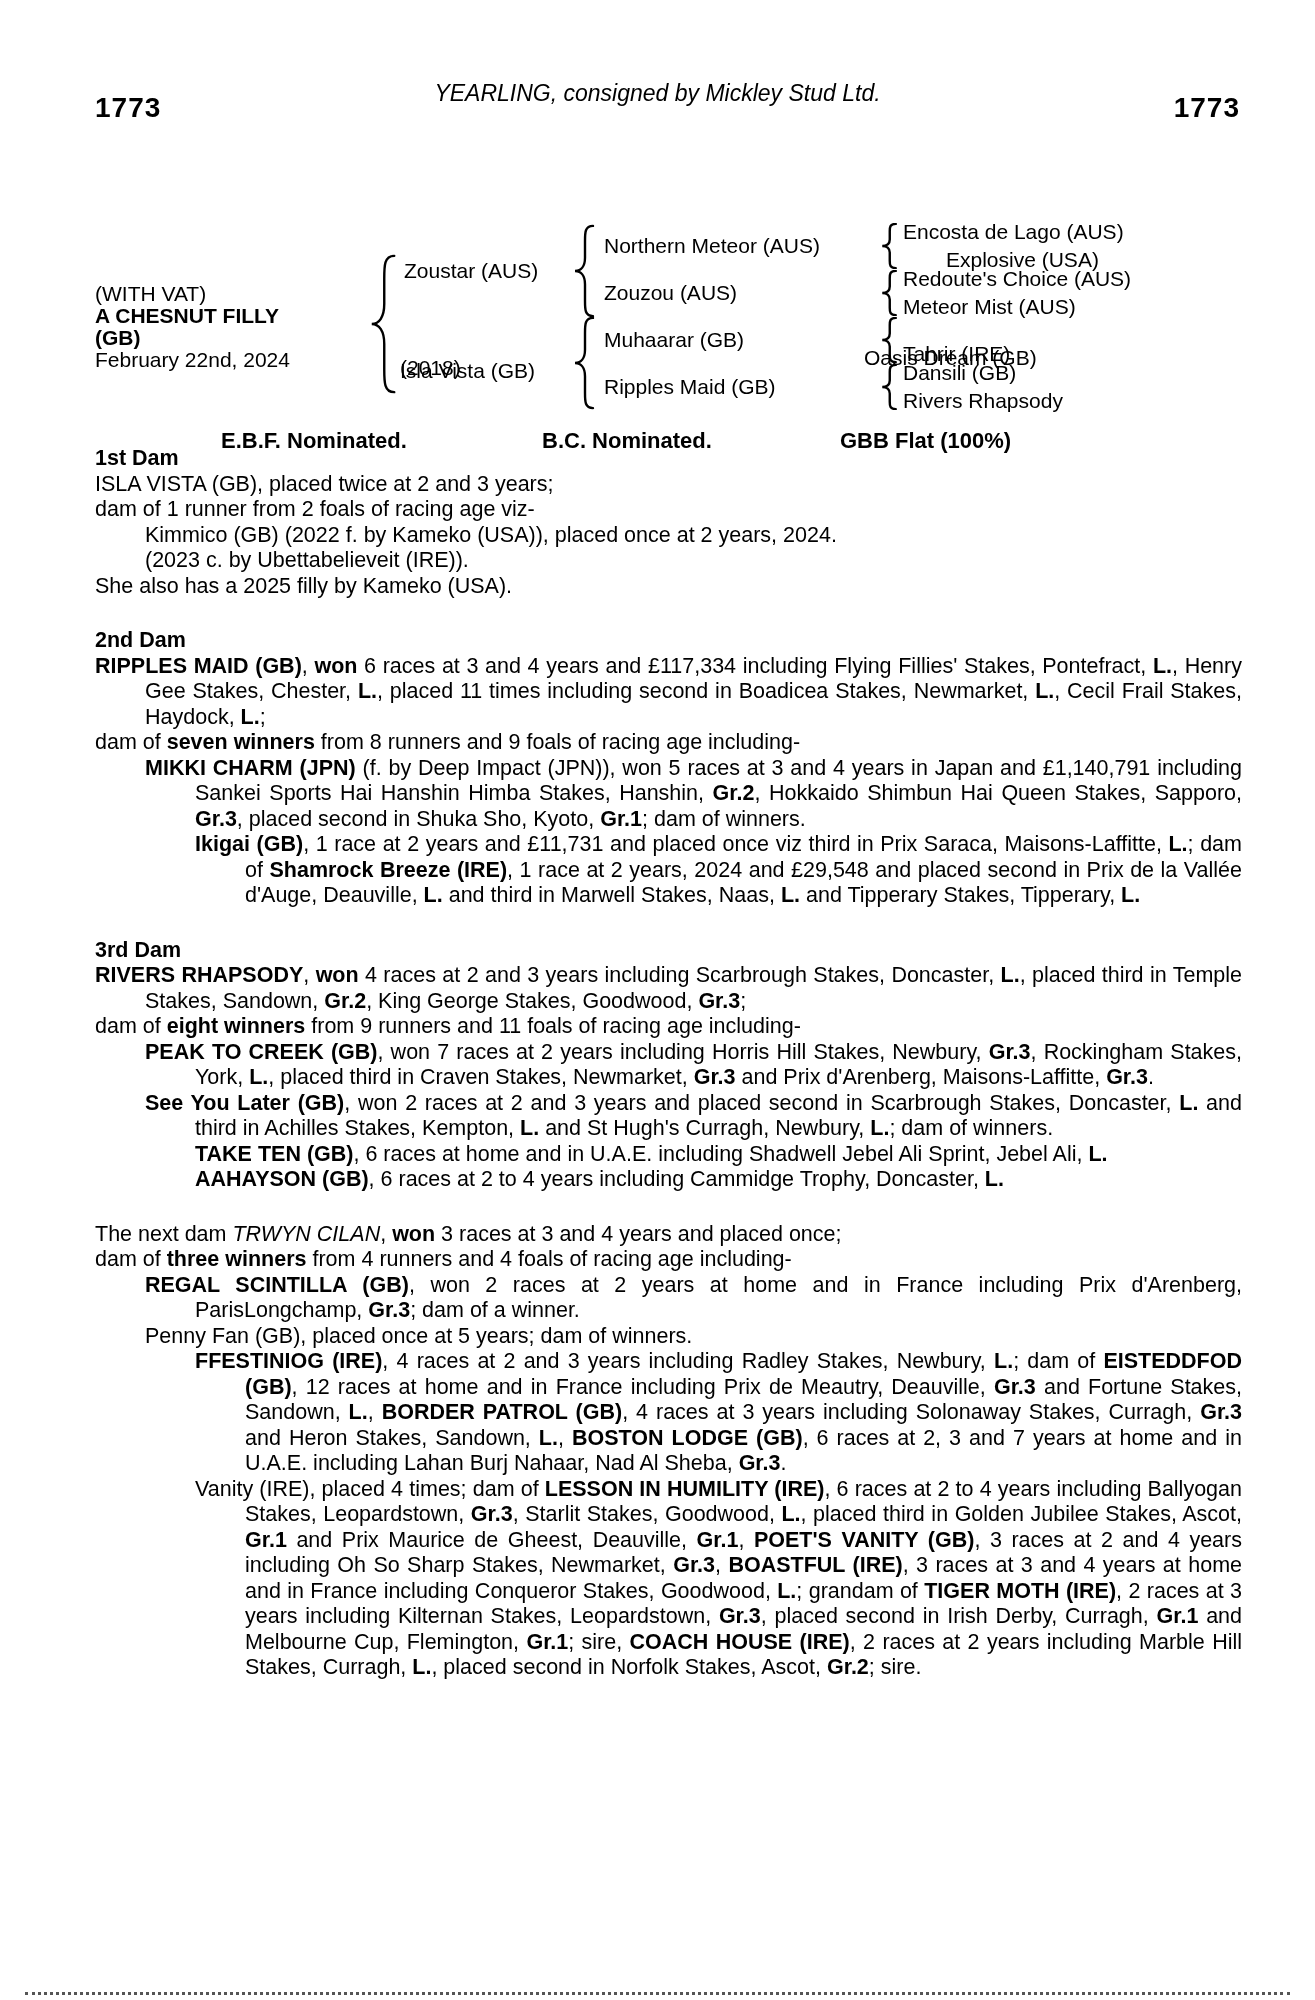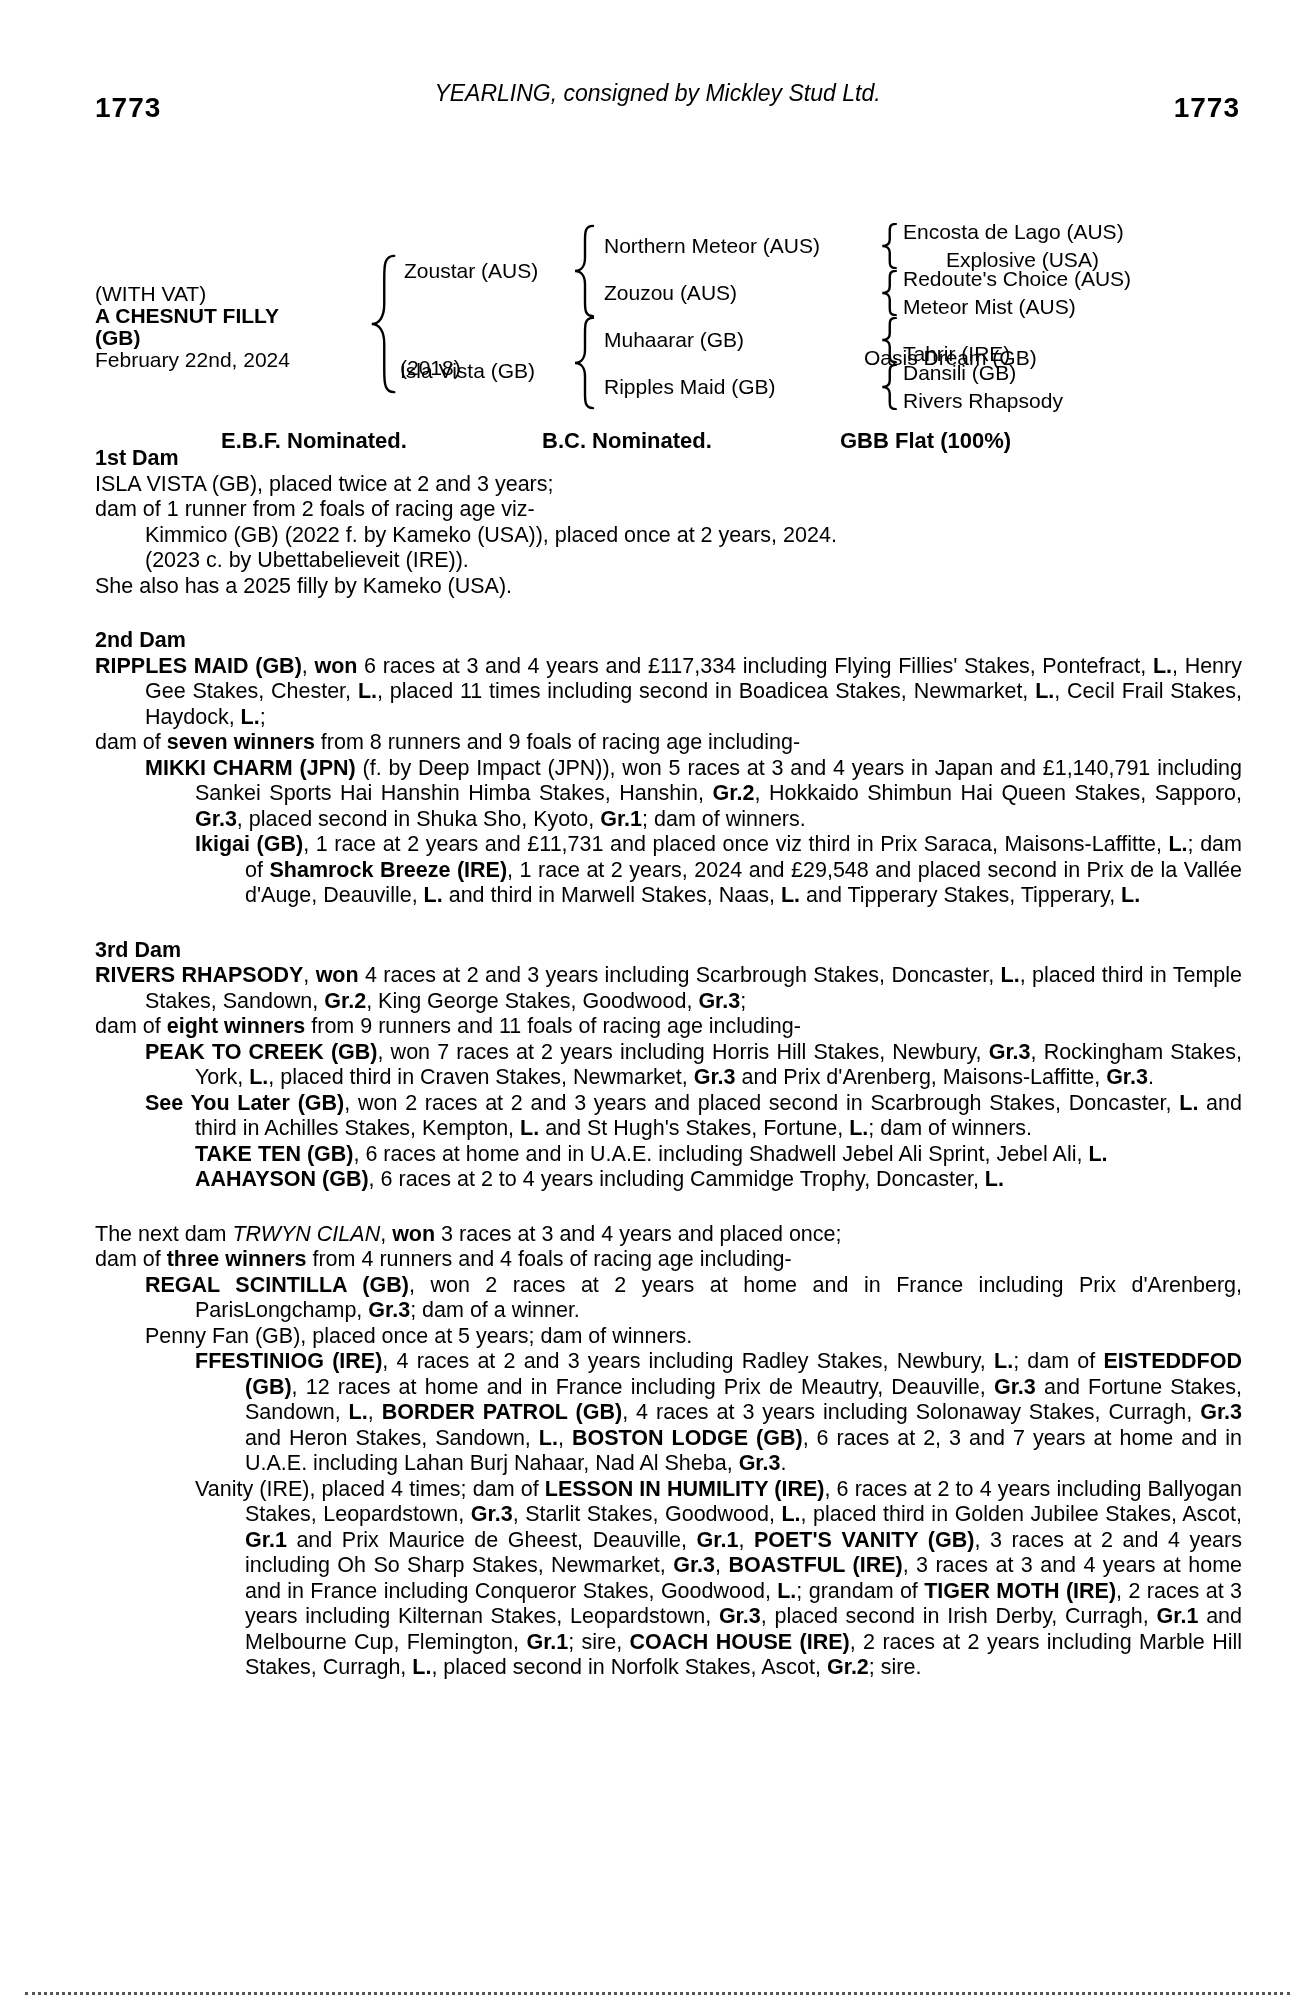--- a/index.html
+++ b/index.html
@@ -138,21 +138,21 @@
       <p><span>dam of </span><span class="b">seven winners</span><span> from 8 runners and 9 foals of racing age including-</span></p>
       <p class="l1"><span class="b">MIKKI CHARM (JPN)</span><span> (f. by Deep Impact (JPN)), won 5 races at 3 and 4 years in Japan and £1,140,791 including Sankei Sports Hai Hanshin Himba Stakes, Hanshin, </span><span class="b">Gr.2</span><span>, Hokkaido Shimbun Hai Queen Stakes, Sapporo, </span><span class="b">Gr.3</span><span>, placed second in Shuka Sho, Kyoto, </span><span class="b">Gr.1</span><span>; dam of winners.</span></p>
       <p class="l2"><span class="b">Ikigai (GB)</span><span>, 1 race at 2 years and £11,731 and placed once viz third in Prix Saraca, Maisons-Laffitte, </span><span class="b">L.</span><span>; dam of </span><span class="b">Shamrock Breeze (IRE)</span><span>, 1 race at 2 years, 2024 and £29,548 and placed second in Prix de la Vallée d'Auge, Deauville, </span><span class="b">L.</span><span> and third in Marwell Stakes, Naas, </span><span class="b">L.</span><span> and Tipperary Stakes, Tipperary, </span><span class="b">L.</span></p>
     </section>
 
     <section>
       <p class="sec-h">3rd Dam</p>
       <p><span class="b">RIVERS RHAPSODY</span><span>, </span><span class="b">won</span><span> 4 races at 2 and 3 years including Scarbrough Stakes, Doncaster, </span><span class="b">L.</span><span>, placed third in Temple Stakes, Sandown, </span><span class="b">Gr.2</span><span>, King George Stakes, Goodwood, </span><span class="b">Gr.3</span><span>;</span></p>
       <p><span>dam of </span><span class="b">eight winners</span><span> from 9 runners and 11 foals of racing age including-</span></p>
       <p class="l1"><span class="b">PEAK TO CREEK (GB)</span><span>, won 7 races at 2 years including Horris Hill Stakes, Newbury, </span><span class="b">Gr.3</span><span>, Rockingham Stakes, York, </span><span class="b">L.</span><span>, placed third in Craven Stakes, Newmarket, </span><span class="b">Gr.3</span><span> and Prix d'Arenberg, Maisons-Laffitte, </span><span class="b">Gr.3</span><span>.</span></p>
-      <p class="l1"><span class="b">See You Later (GB)</span><span>, won 2 races at 2 and 3 years and placed second in Scarbrough Stakes, Doncaster, </span><span class="b">L.</span><span> and third in Achilles Stakes, Kempton, </span><span class="b">L.</span><span> and St Hugh's Stakes, Fortune, </span><span class="b">L.</span><span>; dam of winners.</span></p>
+      <p class="l1"><span class="b">See You Later (GB)</span><span>, won 2 races at 2 and 3 years and placed second in Scarbrough Stakes, Doncaster, </span><span class="b">L.</span><span> and third in Achilles Stakes, Kempton, </span><span class="b">L.</span><span> and St Hugh's Curragh, Newbury, </span><span class="b">L.</span><span>; dam of winners.</span></p>
       <p class="l2"><span class="b">TAKE TEN (GB)</span><span>, 6 races at home and in U.A.E. including Shadwell Jebel Ali Sprint, Jebel Ali, </span><span class="b">L.</span></p>
       <p class="l2"><span class="b">AAHAYSON (GB)</span><span>, 6 races at 2 to 4 years including Cammidge Trophy, Doncaster, </span><span class="b">L.</span></p>
     </section>
 
     <section>
       <p><span>The next dam </span><span class="i">TRWYN CILAN</span><span>, </span><span class="b">won</span><span> 3 races at 3 and 4 years and placed once;</span></p>
       <p><span>dam of </span><span class="b">three winners</span><span> from 4 runners and 4 foals of racing age including-</span></p>
       <p class="l1"><span class="b">REGAL SCINTILLA (GB)</span><span>, won 2 races at 2 years at home and in France including Prix d'Arenberg, ParisLongchamp, </span><span class="b">Gr.3</span><span>; dam of a winner.</span></p>
       <p class="l1"><span>Penny Fan (GB), placed once at 5 years; dam of winners.</span></p>
       <p class="l2"><span class="b">FFESTINIOG (IRE)</span><span>, 4 races at 2 and 3 years including Radley Stakes, Newbury, </span><span class="b">L.</span><span>; dam of </span><span class="b">EISTEDDFOD (GB)</span><span>, 12 races at home and in France including Prix de Meautry, Deauville, </span><span class="b">Gr.3</span><span> and Fortune Stakes, Sandown, </span><span class="b">L.</span><span>, </span><span class="b">BORDER PATROL (GB)</span><span>, 4 races at 3 years including Solonaway Stakes, Curragh, </span><span class="b">Gr.3</span><span> and Heron Stakes, Sandown, </span><span class="b">L.</span><span>, </span><span class="b">BOSTON LODGE (GB)</span><span>, 6 races at 2, 3 and 7 years at home and in U.A.E. including Lahan Burj Nahaar, Nad Al Sheba, </span><span class="b">Gr.3</span><span>.</span></p>

